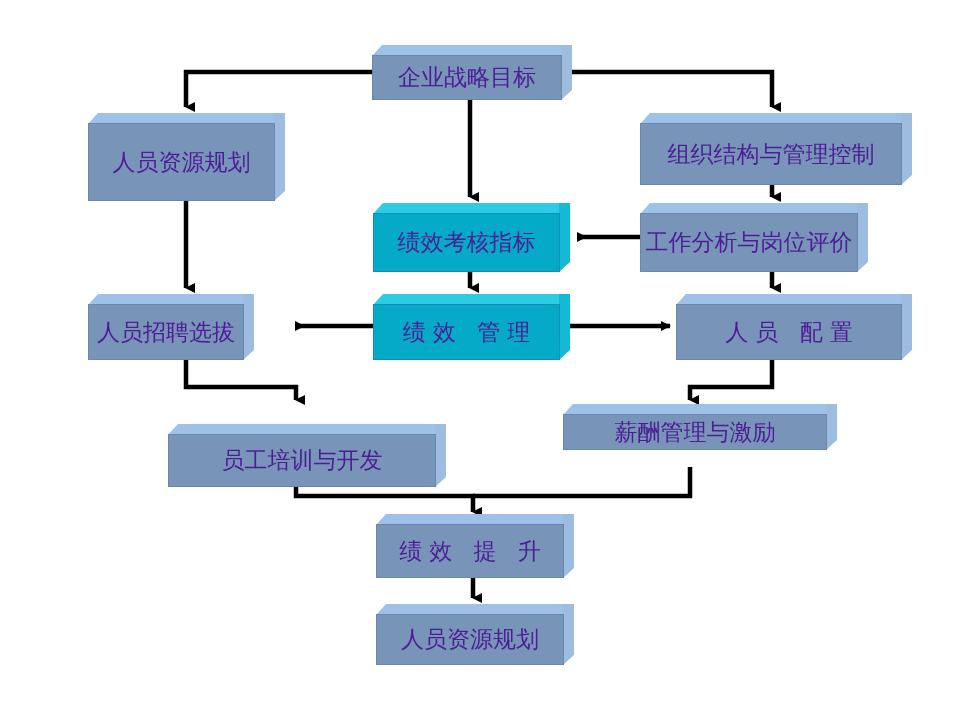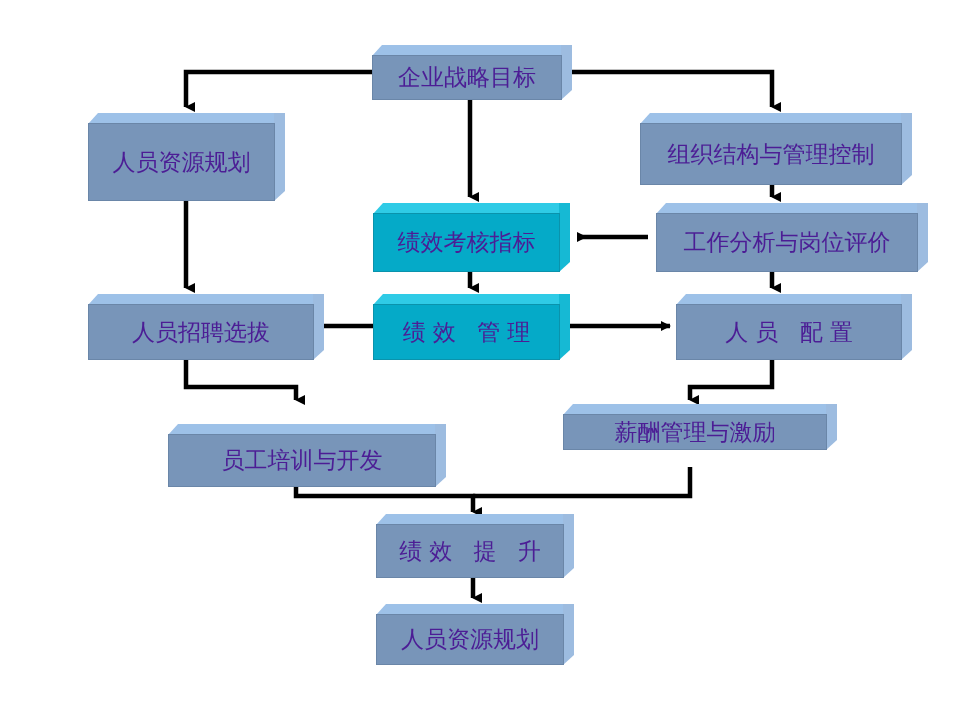--- a/index.html
+++ b/index.html
@@ -143,29 +143,29 @@
   </div>
 
   <div class="node cyan" style="left:373px; top:203px; width:197px; height:69px;">
     <div class="top"></div>
     <div class="side"></div>
     <div class="face">
       <span class="label">绩效考核指标</span>
     </div>
   </div>
 
-  <div class="node blue" style="left:656px; top:203px; width:272px; height:69px;">
+  <div class="node blue" style="left:640px; top:203px; width:228px; height:69px;">
     <div class="top"></div>
     <div class="side"></div>
     <div class="face">
       <span class="label">工作分析与岗位评价</span>
     </div>
   </div>
 
-  <div class="node blue" style="left:88px; top:294px; width:236px; height:66px;padding-left:48px;">
+  <div class="node blue" style="left:88px; top:294px; width:166px; height:66px;padding-left:48px;">
     <div class="top"></div>
     <div class="side"></div>
     <div class="face">
       <span class="label">人员招聘选拔</span>
     </div>
   </div>
 
   <div class="node cyan spaced" style="left:373px; top:294px; width:197px; height:66px;">
     <div class="top"></div>
     <div class="side"></div>

